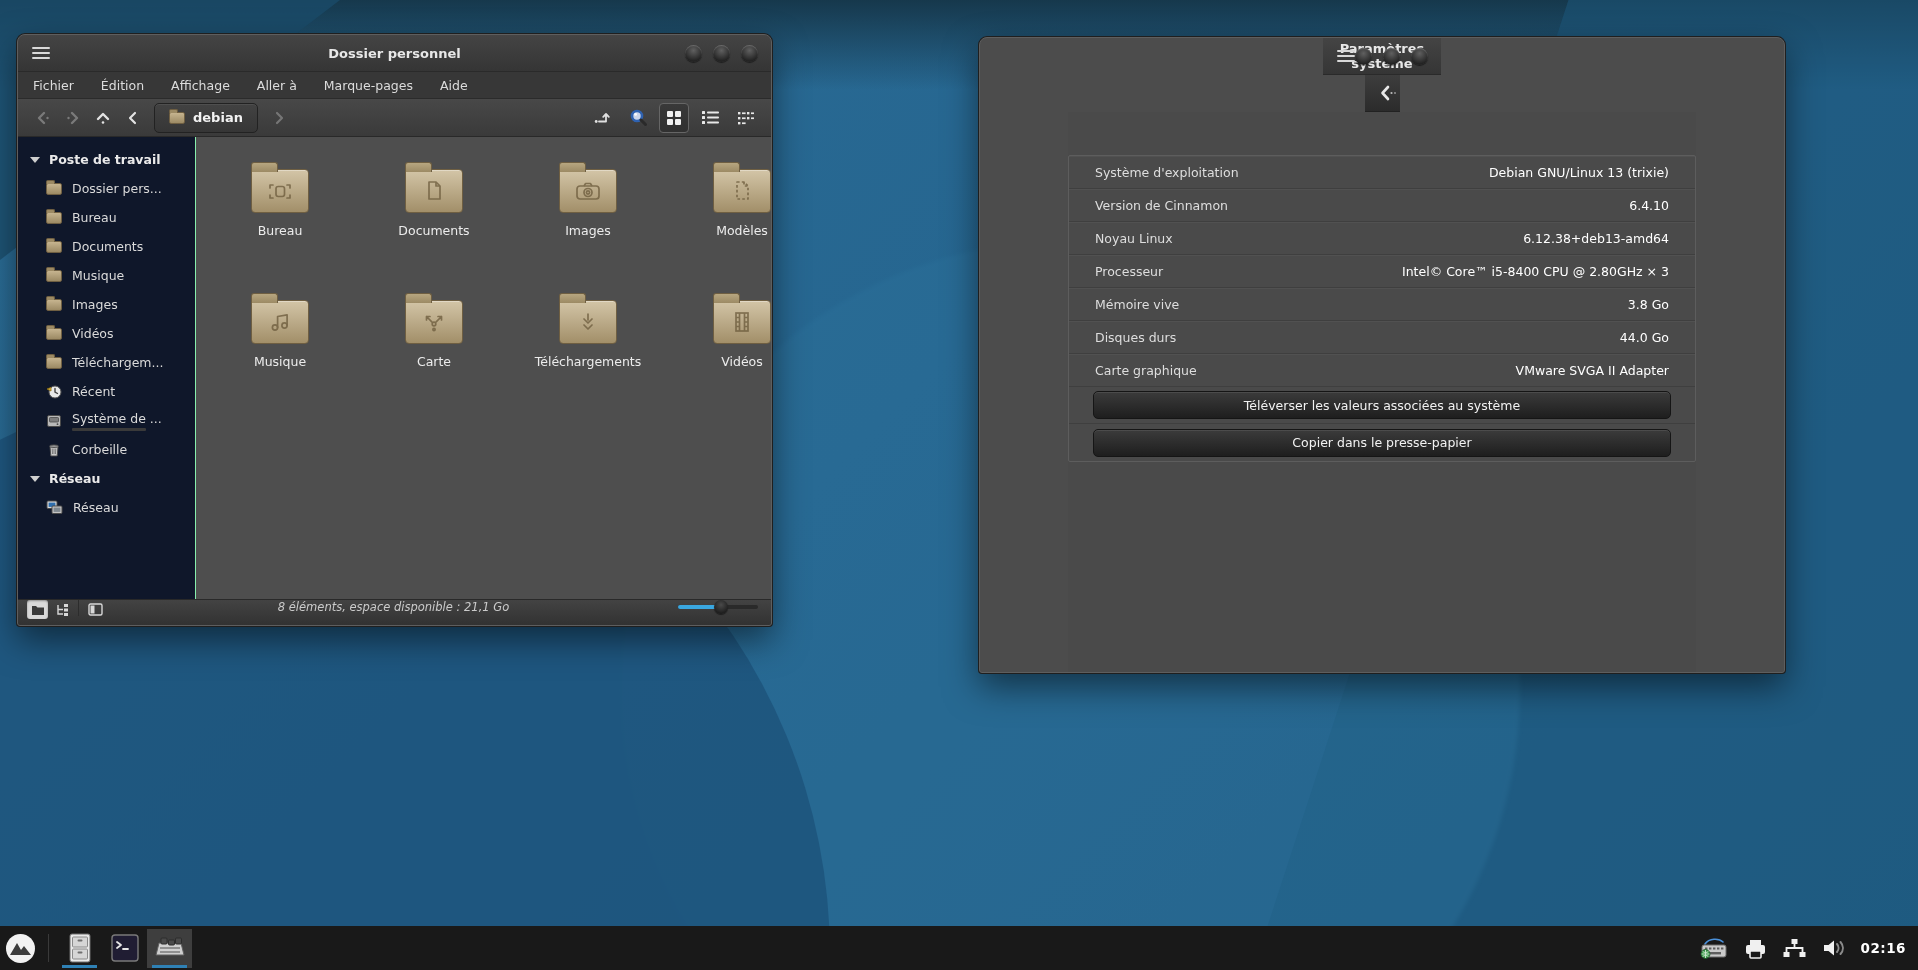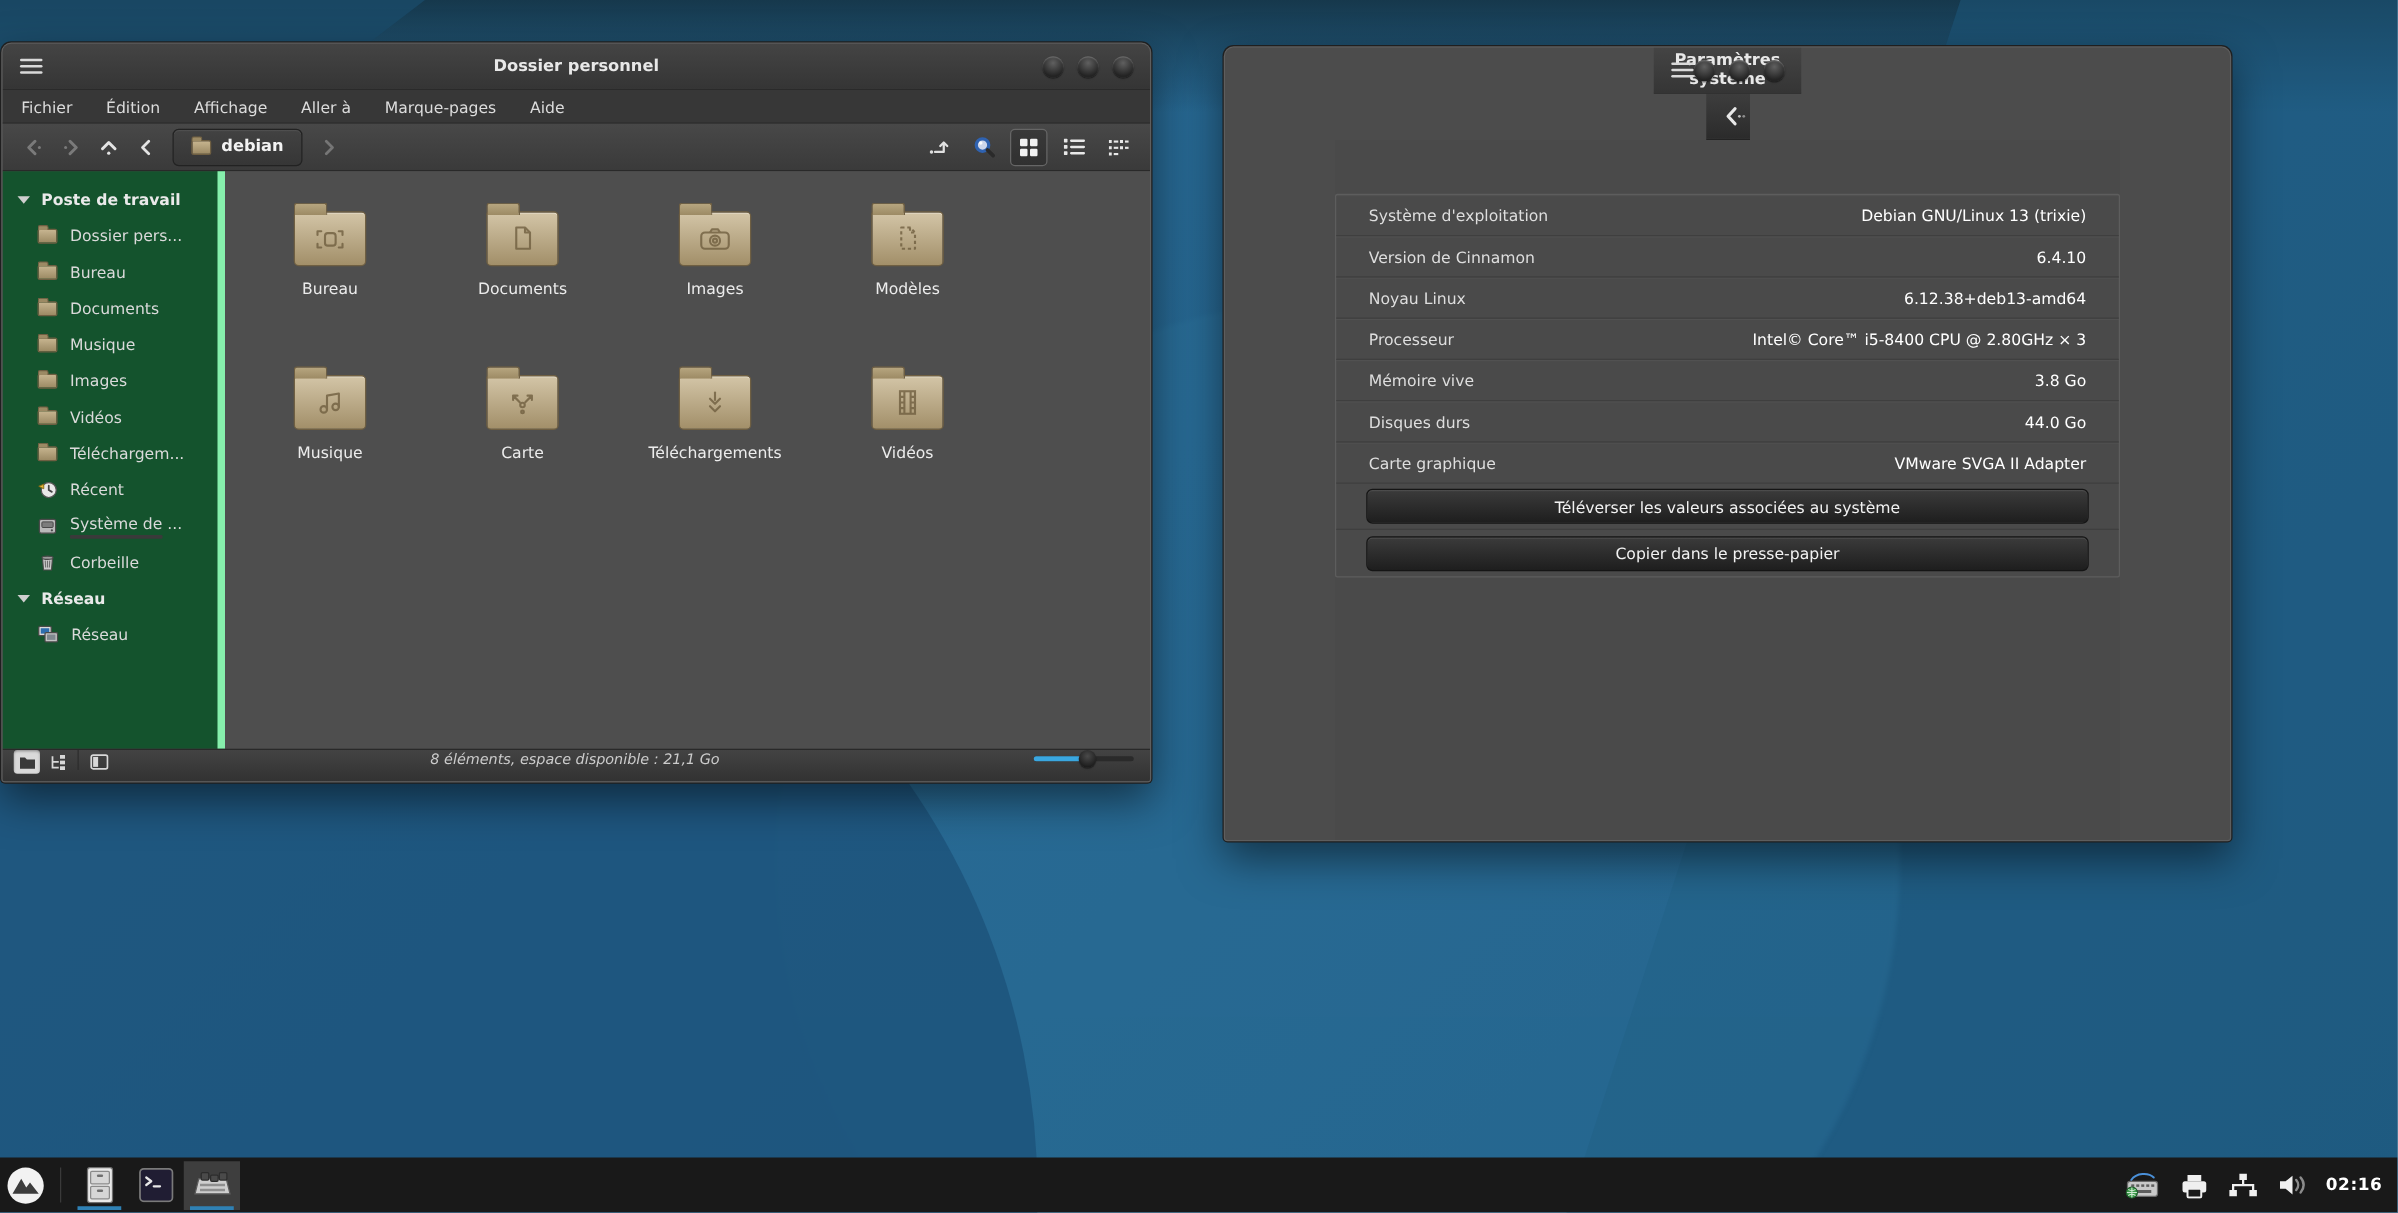--- a/index.html
+++ b/index.html
@@ -22,37 +22,37 @@
               border-bottom:1px solid #2a2a2a; display:flex; align-items:center; position:relative; }
   .title { position:absolute; left:0; right:0; text-align:center; font-weight:bold; font-size:13px; color:#e8e8e8; }
   .hamburger { width:18px; height:12px; margin-left:14px; display:flex; flex-direction:column; justify-content:space-between; z-index:2; }
   .hamburger span { display:block; height:2px; background:#d9d9d9; border-radius:1px; }
   .winbtns { margin-left:auto; display:flex; gap:11px; padding-right:13px; z-index:2; }
   .winbtn { width:17px; height:17px; border-radius:50%;
             background:radial-gradient(circle at 50% 32%,#606060,#232323 72%);
             box-shadow:inset 0 1px 1px rgba(255,255,255,.22),0 1px 1px rgba(0,0,0,.5); }
 
   
-  #fm { left:1px; top:34px; width:920px; height:592px; }
+  #fm { left:17px; top:34px; width:755px; height:592px; }
   .menubar { height:27px; flex:0 0 27px; background:#373737; border-bottom:1px solid #2b2b2b;
              display:flex; align-items:center; padding-left:15px; gap:27px; }
   .menubar span { font-size:12.5px; color:#dcdcdc; }
   .toolbar { height:38px; flex:0 0 38px; background:linear-gradient(#484848,#3a3a3a);
              border-bottom:1px solid #292929; display:flex; align-items:center; padding:0 10px;text-align:right; }
   .navbtn { width:30px; height:30px; display:flex; align-items:center; justify-content:center; }
   .pathbtn { display:flex; align-items:center; gap:8px; height:30px; padding:0 14px; margin:0 6px;
              background:linear-gradient(#424242,#363636); border:1px solid #222;
              border-radius:5px; box-shadow:inset 0 1px 0 rgba(255,255,255,.07); }
   .pathbtn b { color:#f2f2f2; font-size:13px; }
   .tb-right { margin-left:auto; display:flex; align-items:center; gap:6px; }
   .tb-icon { width:30px; height:30px; display:flex; align-items:center; justify-content:center; border-radius:4px; }
   .tb-icon.active { border:1px solid #666; background:rgba(0,0,0,.18); }
 
   .fm-body { flex:1; display:flex; min-height:0; }
-  .sidebar { width:178px; flex:0 0 178px; background:#14532d; border-right:6px solid #86efac;
+  .sidebar { width:178px; flex:0 0 178px; background:#0f172a; border-right:1px solid #86efac;
              padding-top:8px; overflow:hidden; }
   .side-section { display:flex; align-items:center; gap:9px; height:29px; padding-left:12px; }
   .side-section .lbl { font-weight:bold; font-size:12.5px; color:#eaeaea; }
   .tri { width:0; height:0; border-left:5px solid transparent; border-right:5px solid transparent; border-top:6px solid #cfcfcf; }
   .side-item { display:flex; align-items:center; gap:10px; height:29px; padding-left:28px; }
   .side-item .lbl { font-size:12.5px; color:#dadada; white-space:nowrap; }
   .mfolder { position:relative; width:16px; height:12px; flex:0 0 16px;
              background:linear-gradient(#c6b48f,#9c8a64); border:1px solid #6f5f42; border-radius:2px; }
   .mfolder::before { content:""; position:absolute; top:-4px; left:-1px; width:7px; height:3px;
              background:#9c8a64; border:1px solid #6f5f42; border-bottom:none; border-radius:2px 2px 0 0; }

